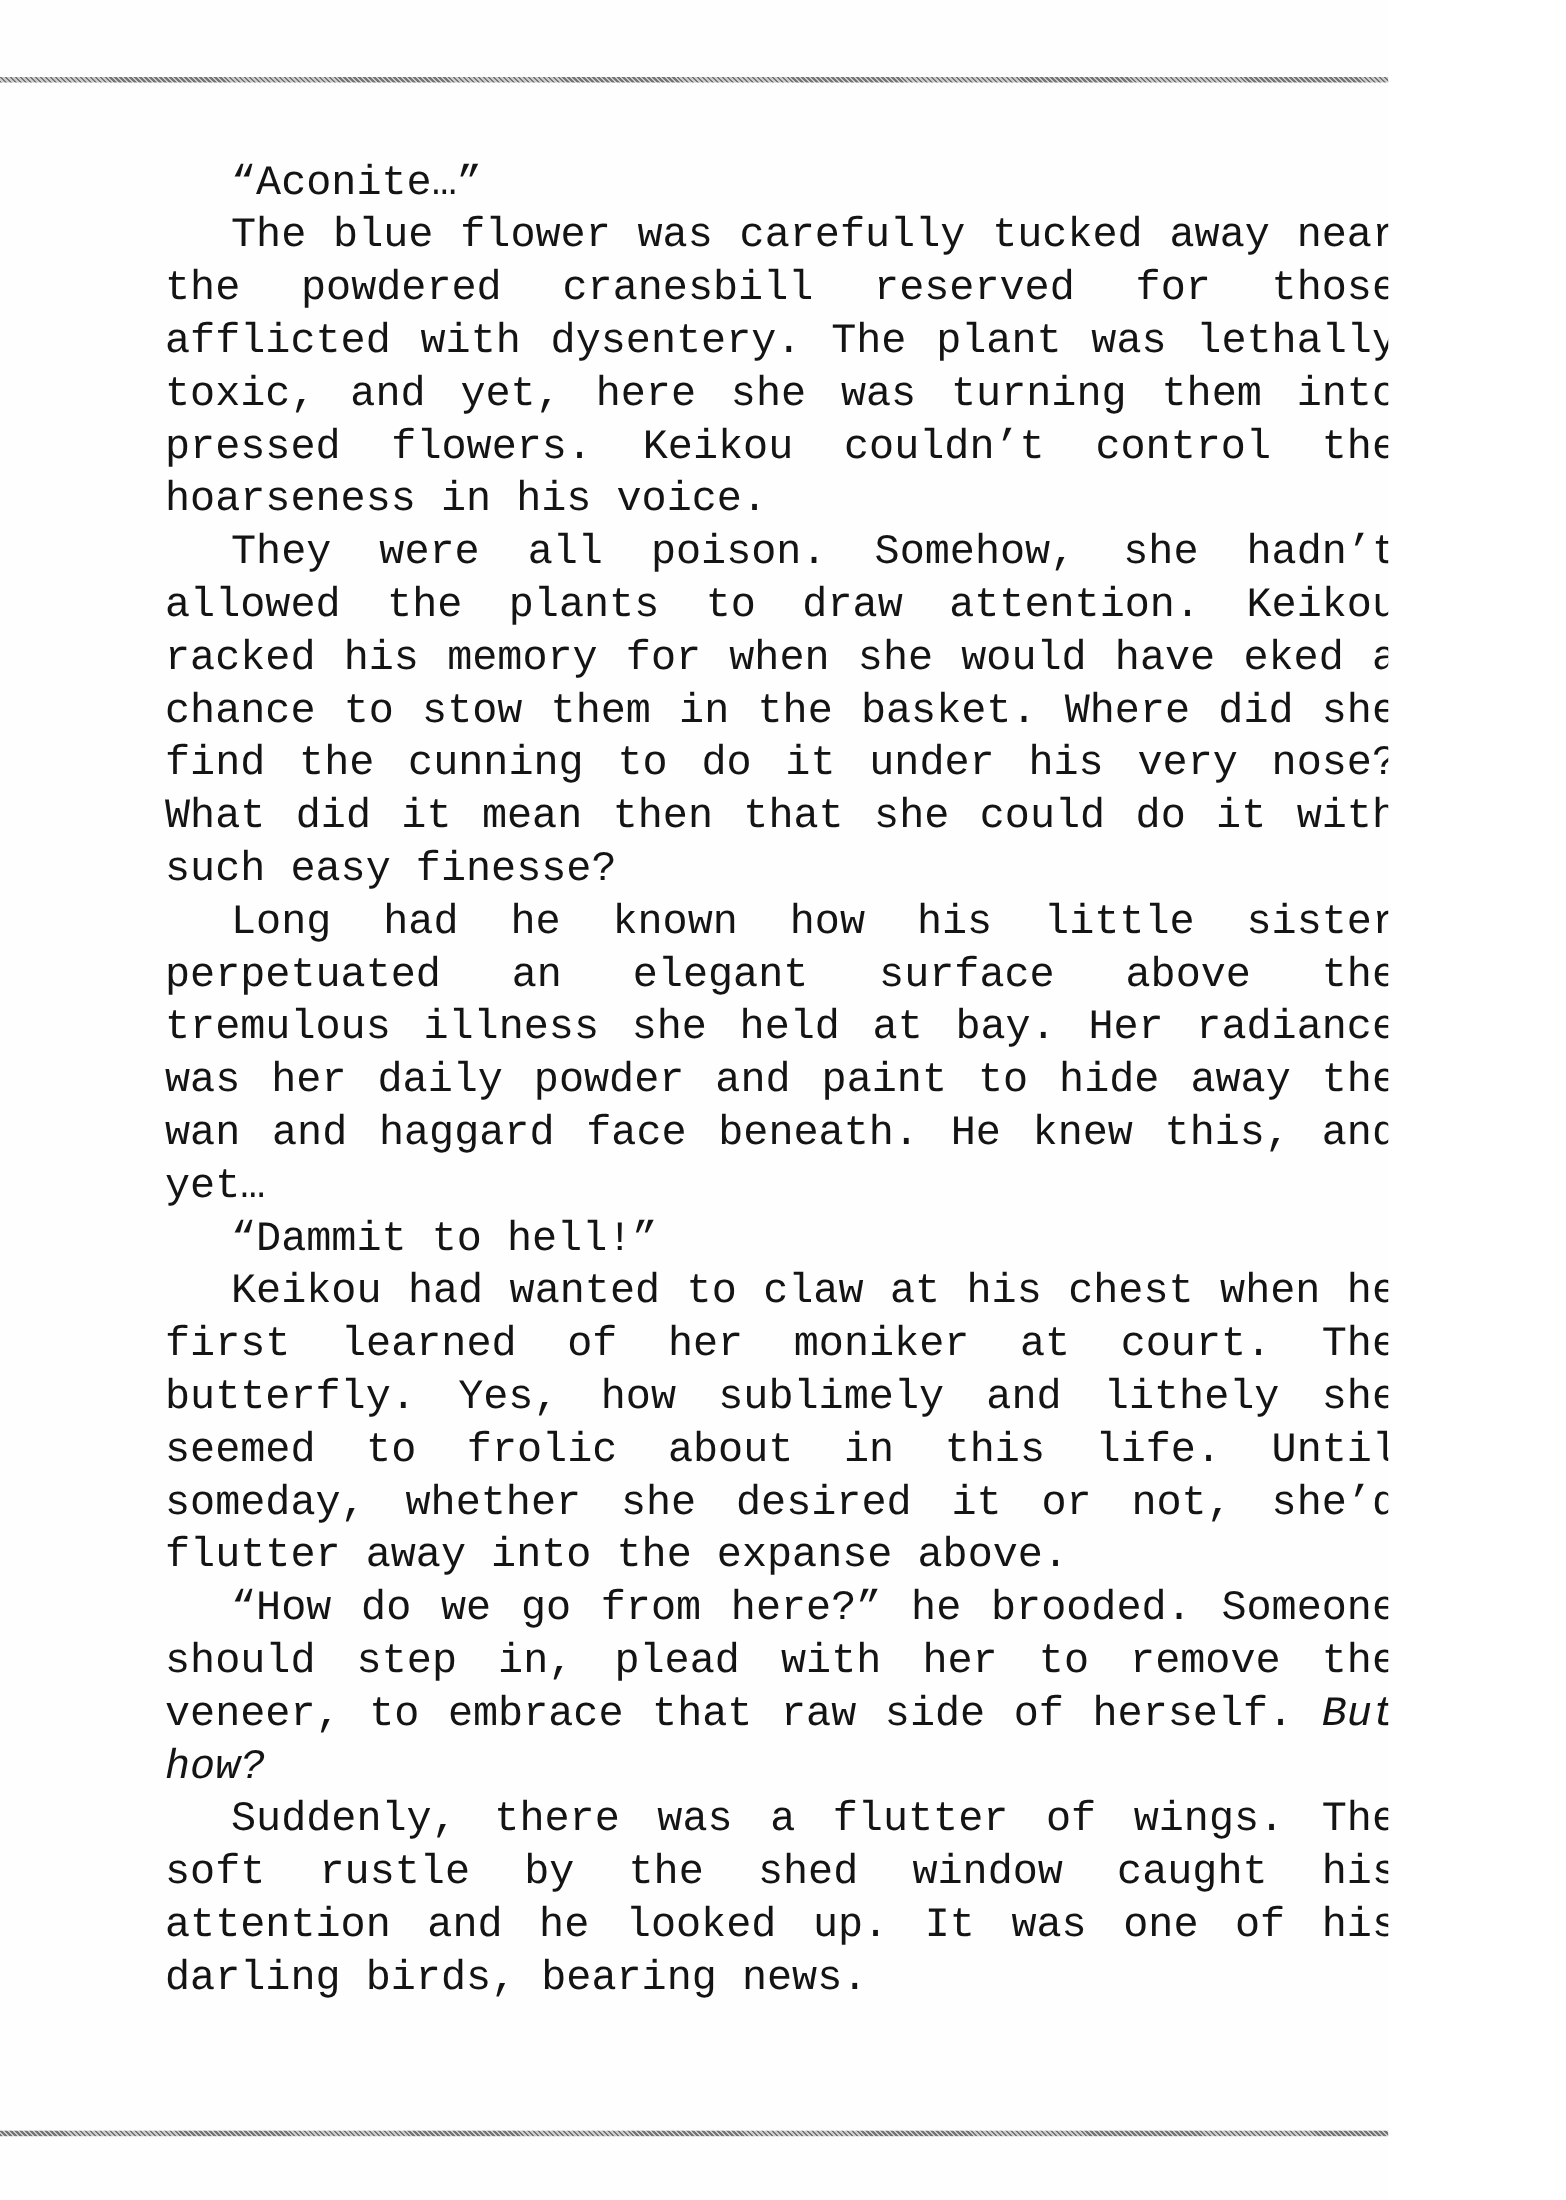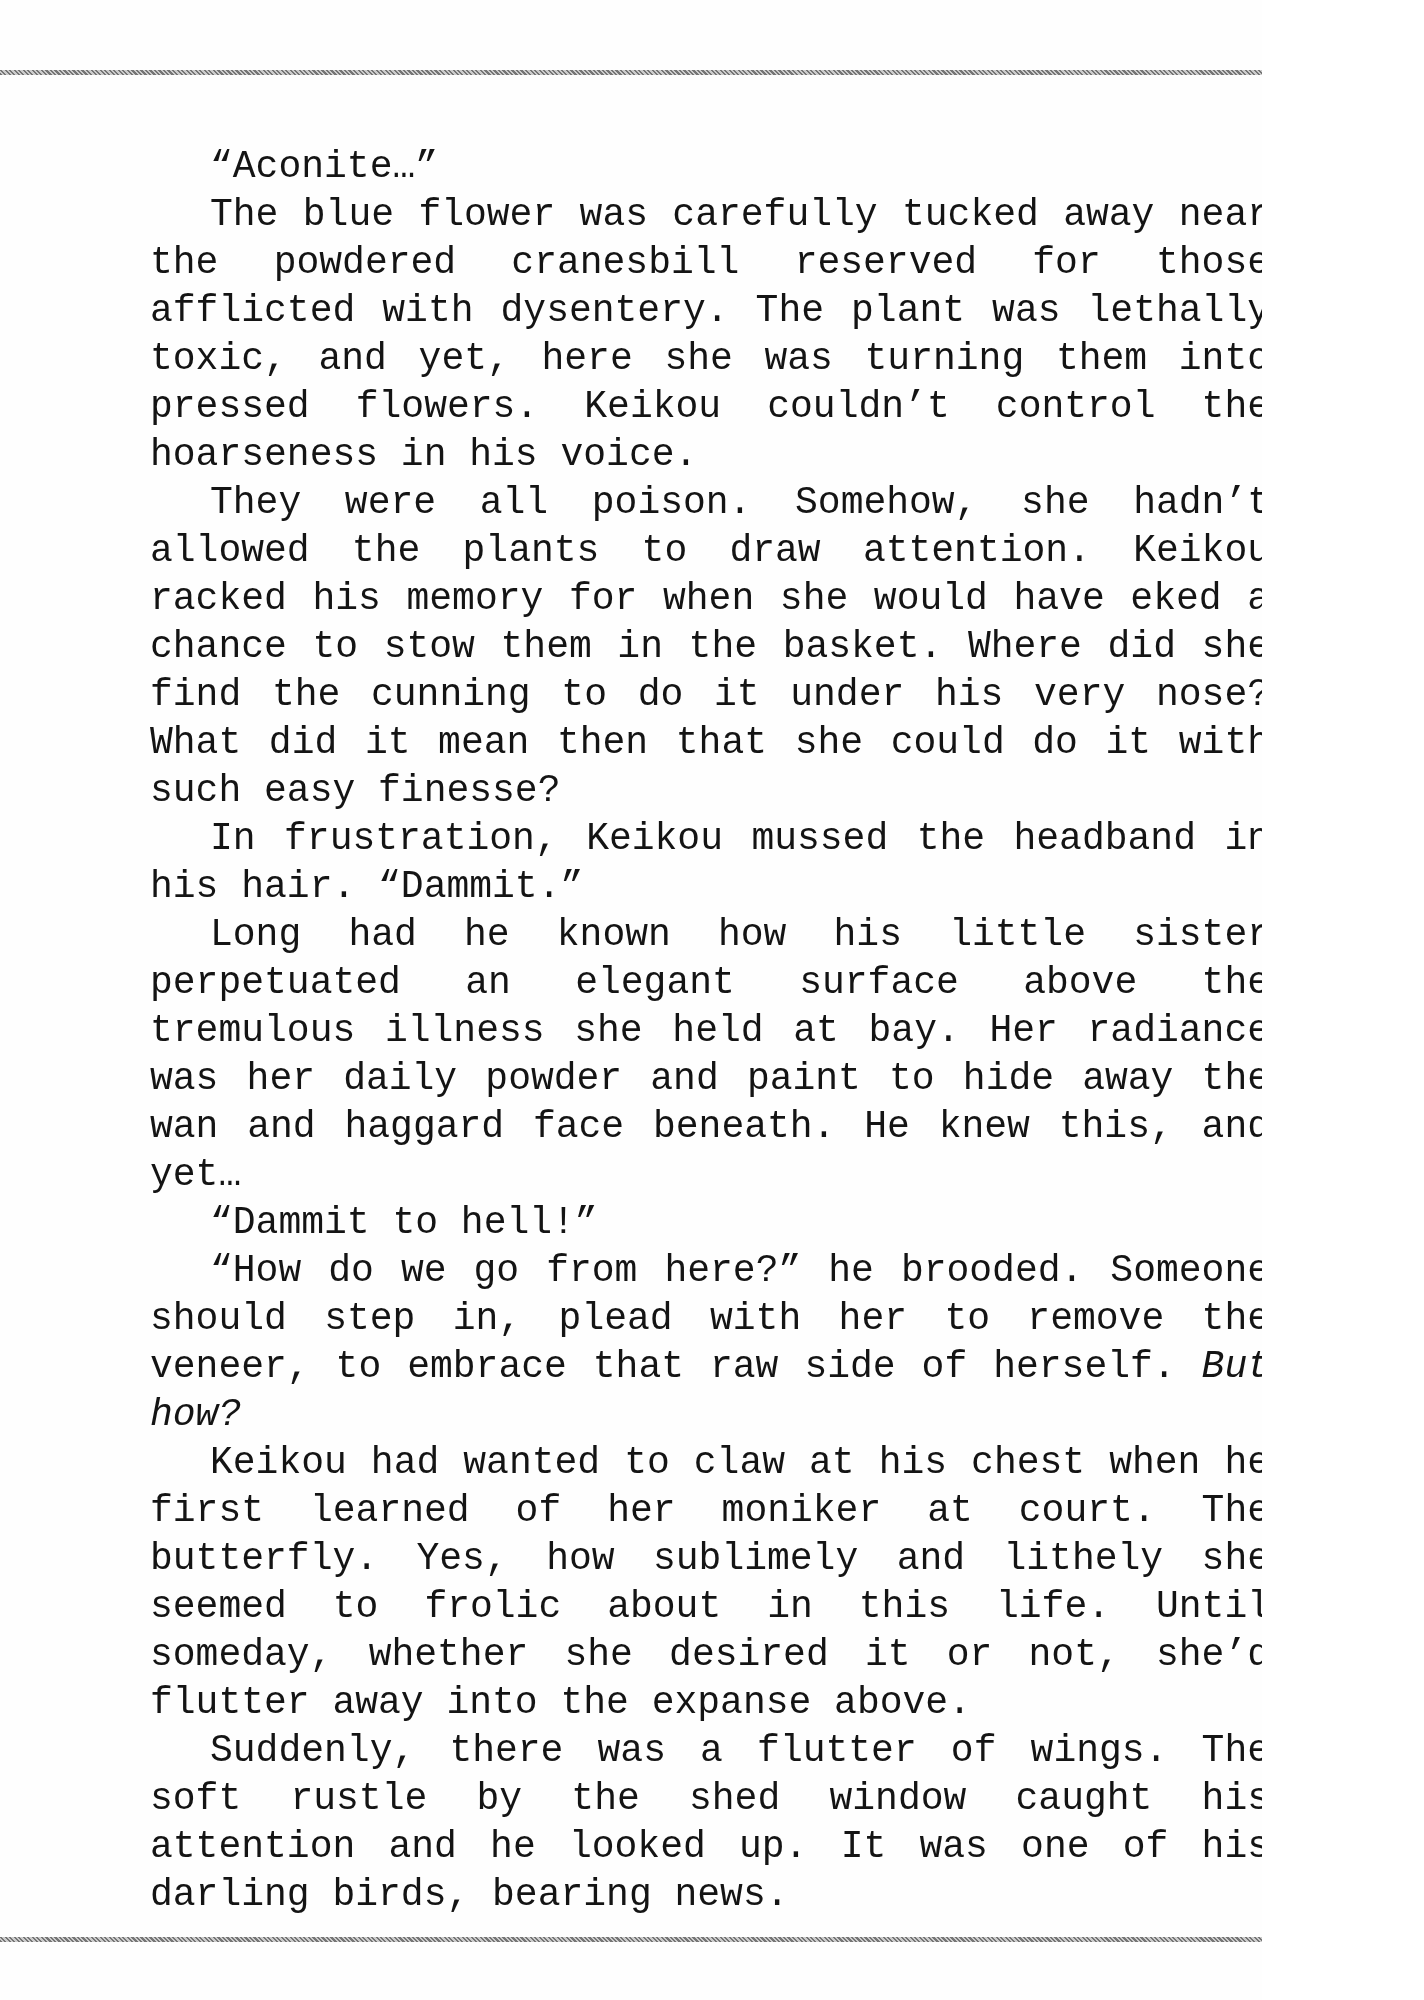--- a/index.html
+++ b/index.html
@@ -73,21 +73,20 @@
 
   <div id="sq-top-outer" class="frame-square"></div>
   <div id="sq-top-inner" class="frame-square"></div>
   <div id="sq-bottom-inner" class="frame-square"></div>
   <div id="sq-bottom-outer" class="frame-square"></div>
 
   <div id="text-block">
       <p><span>“Aconite…”</span></p>
       <p><span>The blue flower was carefully tucked away near the powdered cranesbill reserved for those afflicted with dysentery. The plant was lethally toxic, and yet, here she was turning them into pressed flowers. Keikou couldn’t control the hoarseness in his voice.</span></p>
       <p><span>They were all poison. Somehow, she hadn’t allowed the plants to draw attention. Keikou racked his memory for when she would have eked a chance to stow them in the basket. Where did she find the cunning to do it under his very nose? What did it mean then that she could do it with such easy finesse?</span></p>
-      <p><span>In frustration, Keikou mussed the headband in his hair. “Dammit.”</span></p>
       <p><span>Long had he known how his little sister perpetuated an elegant surface above the tremulous illness she held at bay. Her radiance was her daily powder and paint to hide away the wan and haggard face beneath. He knew this, and yet…</span></p>
       <p><span>“Dammit to hell!”</span></p>
+      <p><span>Keikou had wanted to claw at his chest when he first learned of her moniker at court. The butterfly. Yes, how sublimely and lithely she seemed to frolic about in this life. Until someday, whether she desired it or not, she’d flutter away into the expanse above.</span></p>
       <p><span>“How do we go from here?” he brooded. Someone should step in, plead with her to remove the veneer, to embrace that raw side of herself. </span><span class="italic">But how?</span></p>
-      <p><span>Keikou had wanted to claw at his chest when he first learned of her moniker at court. The butterfly. Yes, how sublimely and lithely she seemed to frolic about in this life. Until someday, whether she desired it or not, she’d flutter away into the expanse above.</span></p>
       <p><span>Suddenly, there was a flutter of wings. The soft rustle by the shed window caught his attention and he looked up. It was one of his darling birds, bearing news.</span></p>
     </div>
 
 </div>
 
 </body></html>

